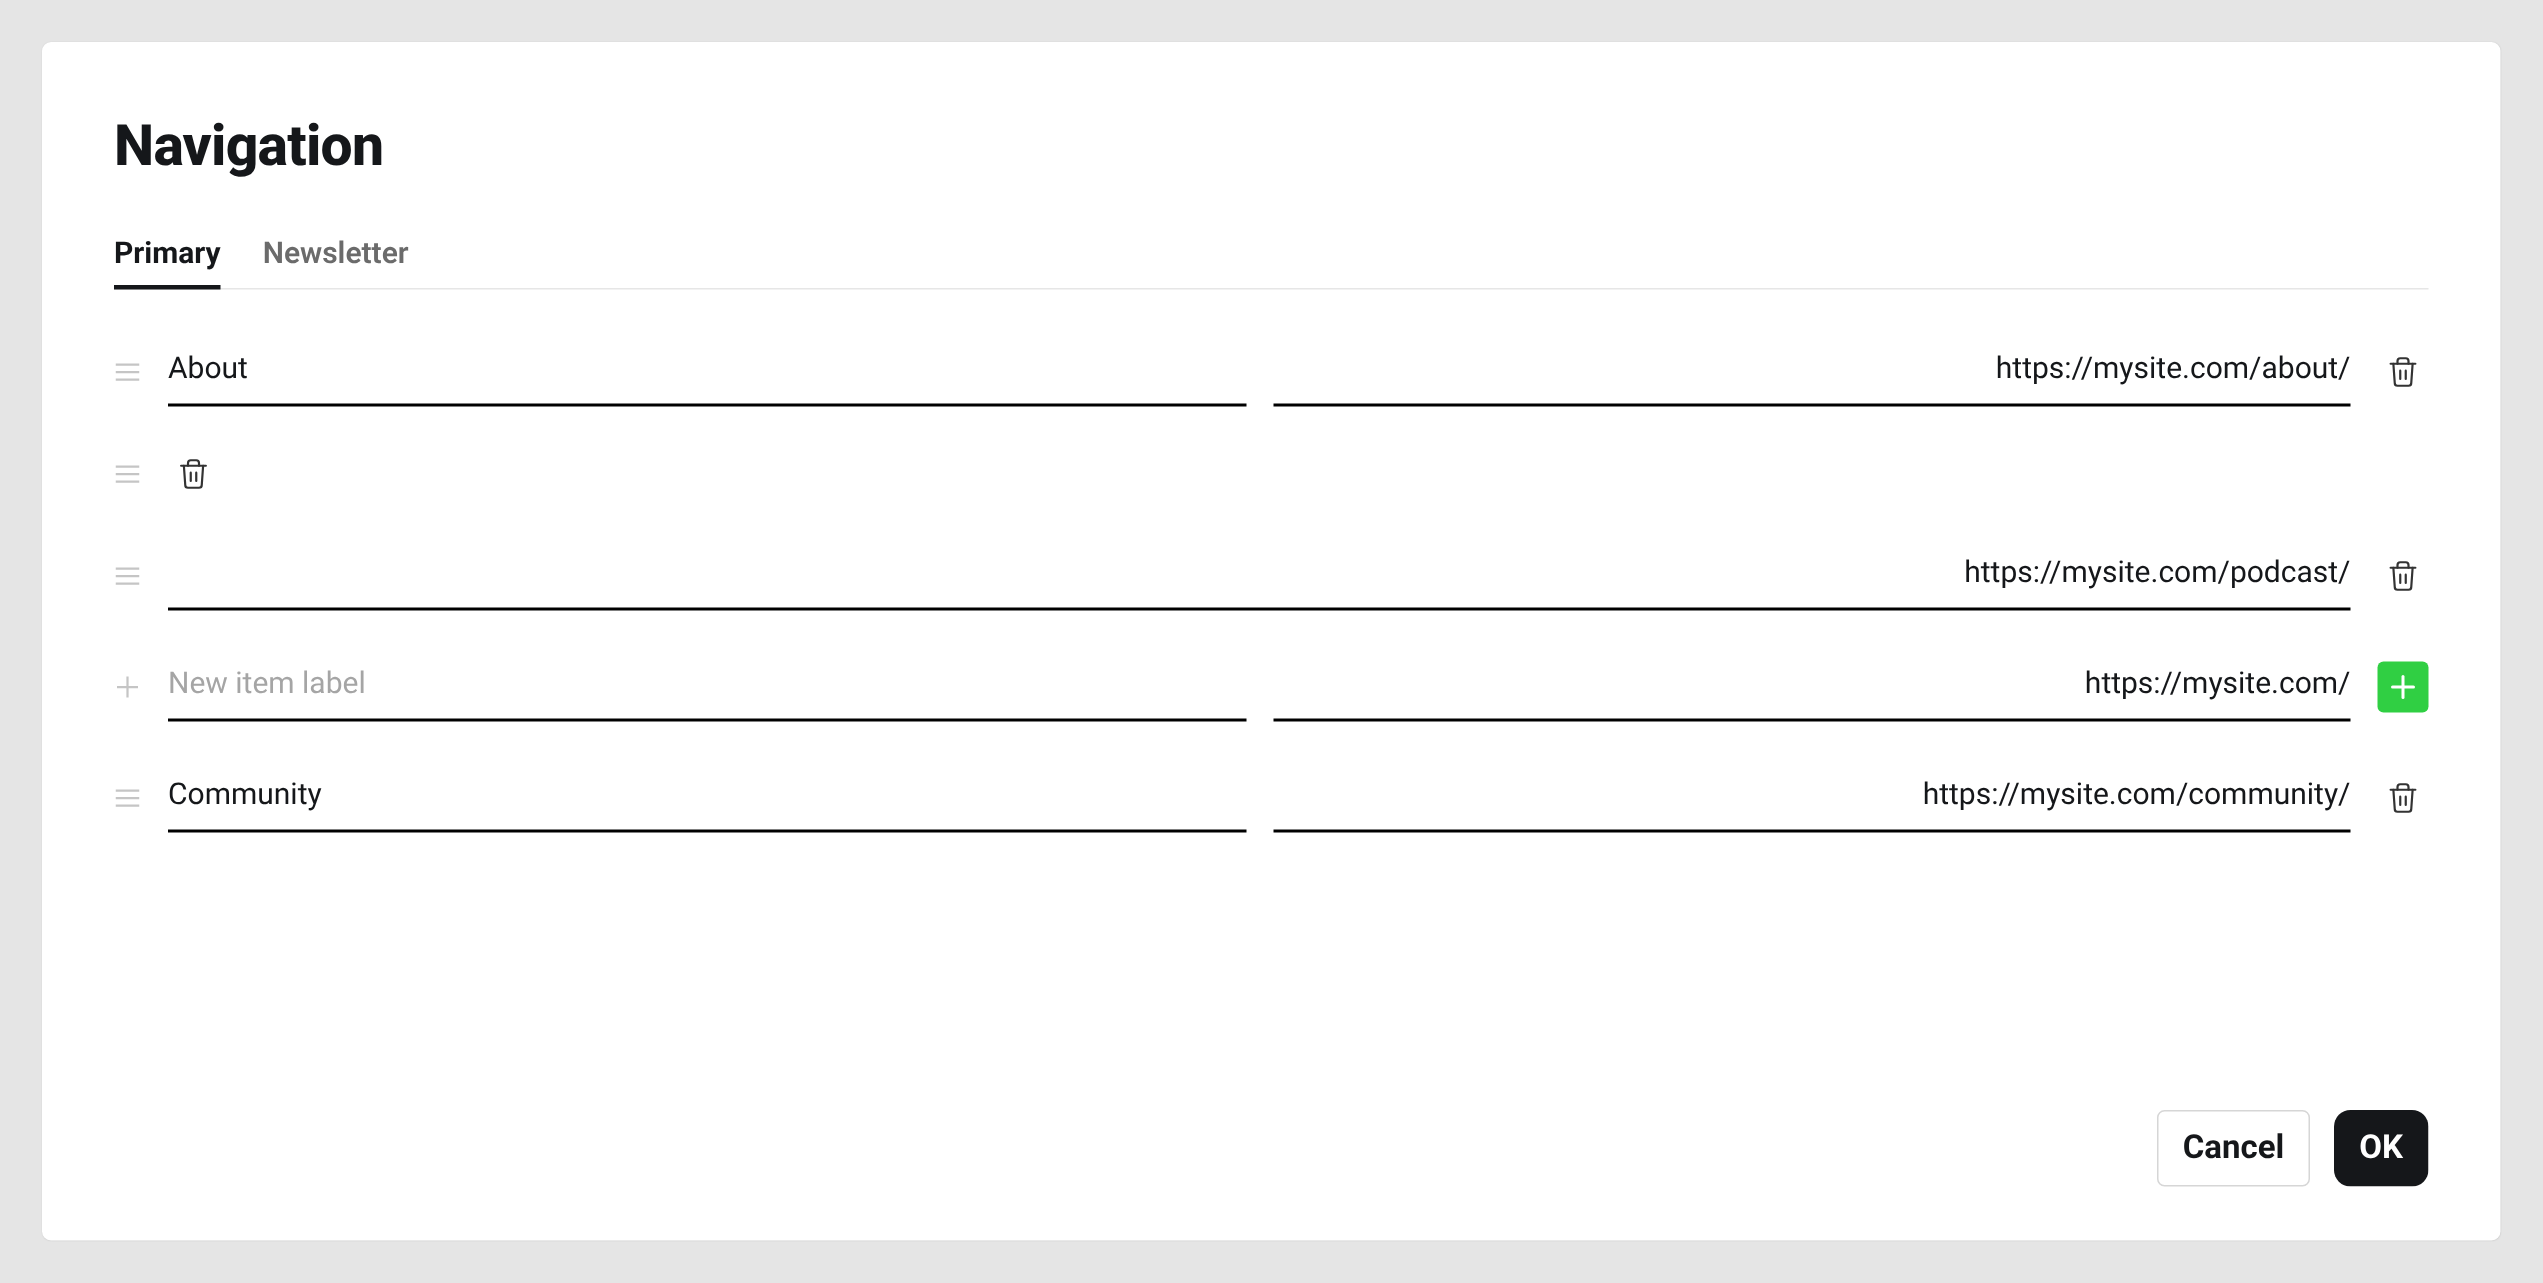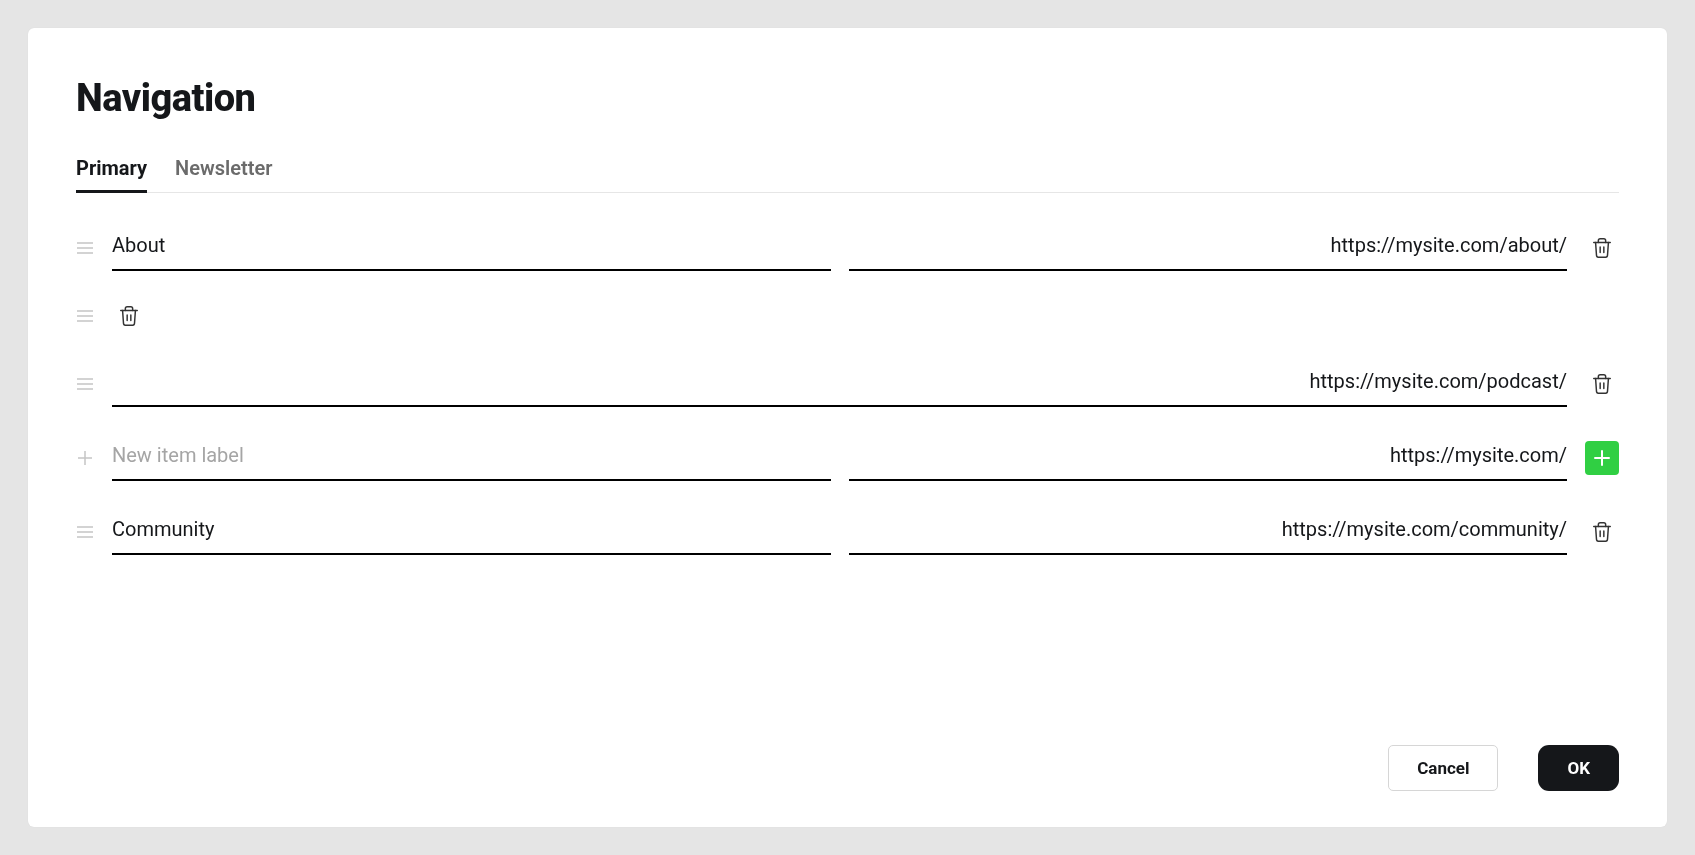--- a/index.html
+++ b/index.html
@@ -101,28 +101,27 @@
     }
     .row-action.add svg { stroke: #fff; }
     .footer {
       margin-top: auto;
       display: flex;
       justify-content: flex-end;
       gap: 16px;
       padding-top: 40px;
     }
     .btn {
-      font-size: 17px;
+      font-size: 22px;
       font-weight: 700;
-      padding: 12px 28px;
+      padding: 12px 16px;
       border-radius: 5px;
       cursor: pointer;
       border: 1px solid transparent;
       font-family: inherit;
-      margin-left: 24px;
     }
     .btn-secondary {
       background: #fff;
       color: #15171a;
       border-color: #d6d6d6;
     }
     .btn-primary {
       background: #15171a;
       color: #fff;
       border-radius: 11px;

